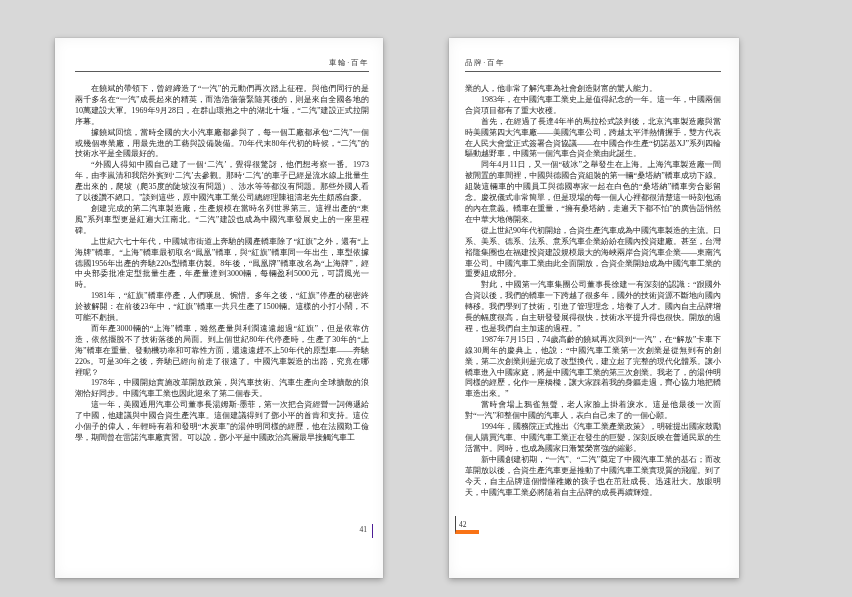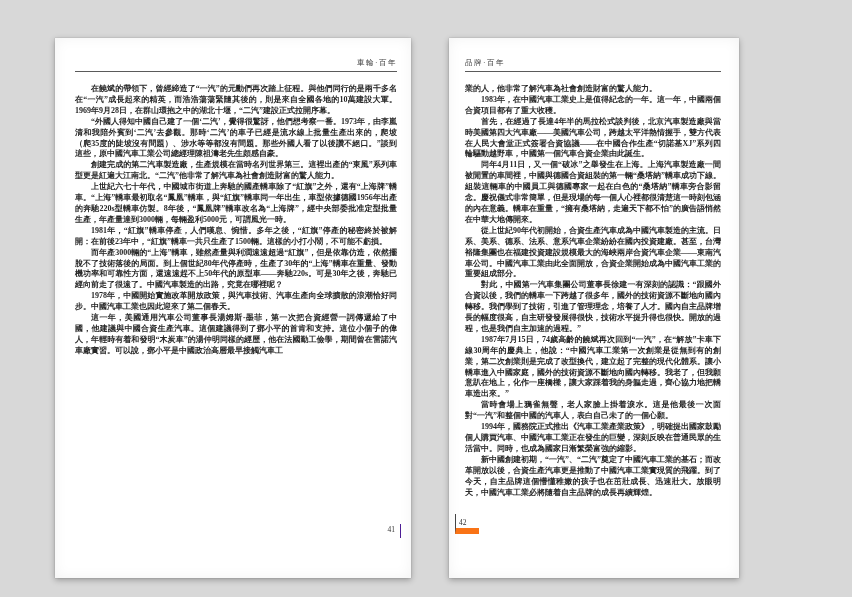--- a/index.html
+++ b/index.html
@@ -14,21 +14,21 @@
     overflow:hidden;
   }
   .page{
     position:absolute;
     top:38px;
     height:540px;
     background:#ffffff;
     box-shadow:0 2px 6px rgba(0,0,0,0.30), 0 0 1px rgba(0,0,0,0.25),
                inset 0 0 14px rgba(0,0,0,0.05);
   }
-  .page--left{left:55px;width:356px;}
+  .page--left{left:55px;width:328px;}
   .page--right{left:449px;width:290px;}
 
   .content{
     position:absolute;
     top:20px;bottom:0;
   }
   .page--left .content{left:20px;right:14px;}
   .page--right .content{left:16px;right:18px;}
 
   .running-head{
@@ -46,55 +46,55 @@
     margin:0 0 12px 0;
   }
 
   .body-text p{
     margin:0;
     font-size:8px;
     line-height:10.9px;
     color:#262626;
     text-align:justify;
     text-indent:2em;
-    font-weight:bold;
   }
   
   .page--right .body-text p:first-child{text-indent:0;}
 
   .page-number{
     position:absolute;
     font-size:7.5px;
     color:#333333;
   }
   .page--left .page-number{
     right:10px;bottom:40px;
     padding:1px 5px 4px 0;
     border-right:1px solid #4c1d95;
   }
   .page--right .page-number{
     left:6px;bottom:44px;
     padding:4px 12px 1px 3px;
     border-left:1px solid #444444;
-    border-bottom:6px solid #f97316;
+    border-bottom:4px solid #f97316;
   }
 </style>
 </head>
 <body>
 
 <div class="canvas">
 
   <div class="page page--left">
     <div class="content">
       <div class="running-head">車輪·百年</div>
       <div class="head-rule"></div>
       <div class="body-text">
           <p>在饒斌的帶領下，曾經締造了“一汽”的元勳們再次踏上征程。與他們同行的是兩千多名在“一汽”成長起來的精英，而浩浩蕩蕩緊隨其後的，則是來自全國各地的10萬建設大軍。1969年9月28日，在群山環抱之中的湖北十堰，“二汽”建設正式拉開序幕。</p>
+          <p>據饒斌回憶，當時全國的大小汽車廠都參與了，每一個工廠都承包“二汽”一個或幾個專業廠，用最先進的工藝與設備裝備。70年代末80年代初的時候，“二汽”的技術水平是全國最好的。</p>
           <p>“外國人得知中國自己建了一個‘二汽’，覺得很驚訝，他們想考察一番。1973年，由李嵐清和我陪外賓到‘二汽’去參觀。那時‘二汽’的車子已經是流水線上批量生產出來的，爬坡（爬35度的陡坡沒有問題）、涉水等等都沒有問題。那些外國人看了以後讚不絕口。”談到這些，原中國汽車工業公司總經理陳祖濤老先生頗感自豪。</p>
-          <p>創建完成的第二汽車製造廠，生產規模在當時名列世界第三。這裡出產的“東風”系列車型更是紅遍大江南北。“二汽”他非常了解汽車為社會創造財富的驚人能力。</p>
+          <p>創建完成的第二汽車製造廠，生產規模在當時名列世界第三。這裡出產的“東風”系列車型更是紅遍大江南北。“二汽”建設也成為中國汽車發展史上的一座里程碑。</p>
           <p>上世紀六七十年代，中國城市街道上奔馳的國產轎車除了“紅旗”之外，還有“上海牌”轎車。“上海”轎車最初取名“鳳凰”轎車，與“紅旗”轎車同一年出生，車型依據德國1956年出產的奔馳220s型轎車仿製。8年後，“鳳凰牌”轎車改名為“上海牌”，經中央部委批准定型批量生產，年產量達到3000輛，每輛盈利5000元，可謂風光一時。</p>
           <p>1981年，“紅旗”轎車停產，人們嘆息、惋惜。多年之後，“紅旗”停產的秘密終於被解開：在前後23年中，“紅旗”轎車一共只生產了1500輛。這樣的小打小鬧，不可能不虧損。</p>
           <p>而年產3000輛的“上海”轎車，雖然產量與利潤遠遠超過“紅旗”，但是依靠仿造，依然擺脫不了技術落後的局面。到上個世紀80年代停產時，生產了30年的“上海”轎車在重量、發動機功率和可靠性方面，還遠遠趕不上50年代的原型車——奔馳220s。可是30年之後，奔馳已經向前走了很遠了。中國汽車製造的出路，究竟在哪裡呢？</p>
           <p>1978年，中國開始實施改革開放政策，與汽車技術、汽車生產向全球擴散的浪潮恰好同步。中國汽車工業也因此迎來了第二個春天。</p>
           <p>這一年，美國通用汽車公司董事長湯姆斯·墨菲，第一次把合資經營一詞傳遞給了中國，他建議與中國合資生產汽車。這個建議得到了鄧小平的首肯和支持。這位小個子的偉人，年輕時有着和發明“木炭車”的湯仲明同樣的經歷，他在法國勤工儉學，期間曾在雷諾汽車廠實習。可以說，鄧小平是中國政治高層最早接觸汽車工</p>
         </div>
     </div>
     <div class="page-number">41</div>
   </div>
 
@@ -102,21 +102,21 @@
     <div class="content">
       <div class="running-head">品牌·百年</div>
       <div class="head-rule"></div>
       <div class="body-text">
           <p>業的人，他非常了解汽車為社會創造財富的驚人能力。</p>
           <p>1983年，在中國汽車工業史上是值得紀念的一年。這一年，中國兩個合資項目都有了重大收穫。</p>
           <p>首先，在經過了長達4年半的馬拉松式談判後，北京汽車製造廠與當時美國第四大汽車廠——美國汽車公司，跨越太平洋熱情握手，雙方代表在人民大會堂正式簽署合資協議——在中國合作生產“切諾基XJ”系列四輪驅動越野車，中國第一個汽車合資企業由此誕生。</p>
           <p>同年4月11日，又一個“破冰”之舉發生在上海。上海汽車製造廠一間被閒置的車間裡，中國與德國合資組裝的第一輛“桑塔納”轎車成功下線。組裝這輛車的中國員工與德國專家一起在白色的“桑塔納”轎車旁合影留念。慶祝儀式非常簡單，但是現場的每一個人心裡都很清楚這一時刻包涵的內在意義。轎車在重量，“擁有桑塔納，走遍天下都不怕”的廣告語悄然在中華大地傳開來。</p>
           <p>從上世紀90年代初開始，合資生產汽車成為中國汽車製造的主流。日系、美系、德系、法系、意系汽車企業紛紛在國內投資建廠。甚至，台灣裕隆集團也在福建投資建設規模最大的海峽兩岸合資汽車企業——東南汽車公司。中國汽車工業由此全面開放，合資企業開始成為中國汽車工業的重要組成部分。</p>
           <p>對此，中國第一汽車集團公司董事長徐建一有深刻的認識：“跟國外合資以後，我們的轎車一下跨越了很多年，國外的技術資源不斷地向國內轉移。我們學到了技術，引進了管理理念，培養了人才。國內自主品牌增長的幅度很高，自主研發發展得很快，技術水平提升得也很快。開放的過程，也是我們自主加速的過程。”</p>
-          <p>1987年7月15日，74歲高齡的饒斌再次回到“一汽”，在“解放”卡車下線30周年的慶典上，他說：“中國汽車工業第一次創業是從無到有的創業，第二次創業則是完成了改型換代，建立起了完整的現代化體系。讓小轎車進入中國家庭，國外的技術資源不斷地向國內轉移。我老了，但我願意趴在地上，化作一座橋樑，讓大家踩着我的身軀走過，齊心協力地把轎車造出來。”</p>
+          <p>1987年7月15日，74歲高齡的饒斌再次回到“一汽”，在“解放”卡車下線30周年的慶典上，他說：“中國汽車工業第一次創業是從無到有的創業，第二次創業則是完成了改型換代，建立起了完整的現代化體系。讓小轎車進入中國家庭，將是中國汽車工業的第三次創業。我老了，的湯仲明同樣的經歷，化作一座橋樑，讓大家踩着我的身軀走過，齊心協力地把轎車造出來。”</p>
           <p>當時會場上鴉雀無聲，老人家臉上掛着淚水。這是他最後一次面對“一汽”和整個中國的汽車人，表白自己未了的一個心願。</p>
           <p>1994年，國務院正式推出《汽車工業產業政策》，明確提出國家鼓勵個人購買汽車、中國汽車工業正在發生的巨變，深刻反映在普通民眾的生活當中。同時，也成為國家日漸繁榮富強的縮影。</p>
           <p>新中國創建初期，“一汽”、“二汽”奠定了中國汽車工業的基石；而改革開放以後，合資生產汽車更是推動了中國汽車工業實現質的飛躍。到了今天，自主品牌這個懵懂稚嫩的孩子也在茁壯成長、迅速壯大。放眼明天，中國汽車工業必將隨着自主品牌的成長再續輝煌。</p>
         </div>
     </div>
     <div class="page-number">42</div>
   </div>
 
 </div>
 

